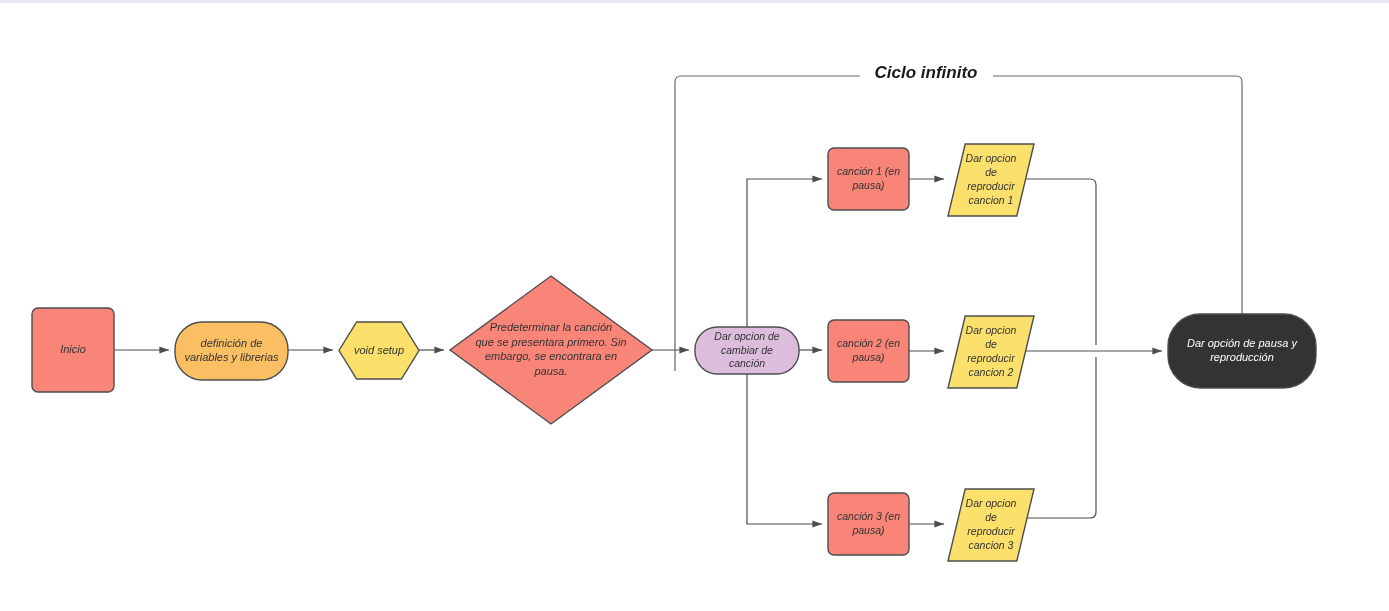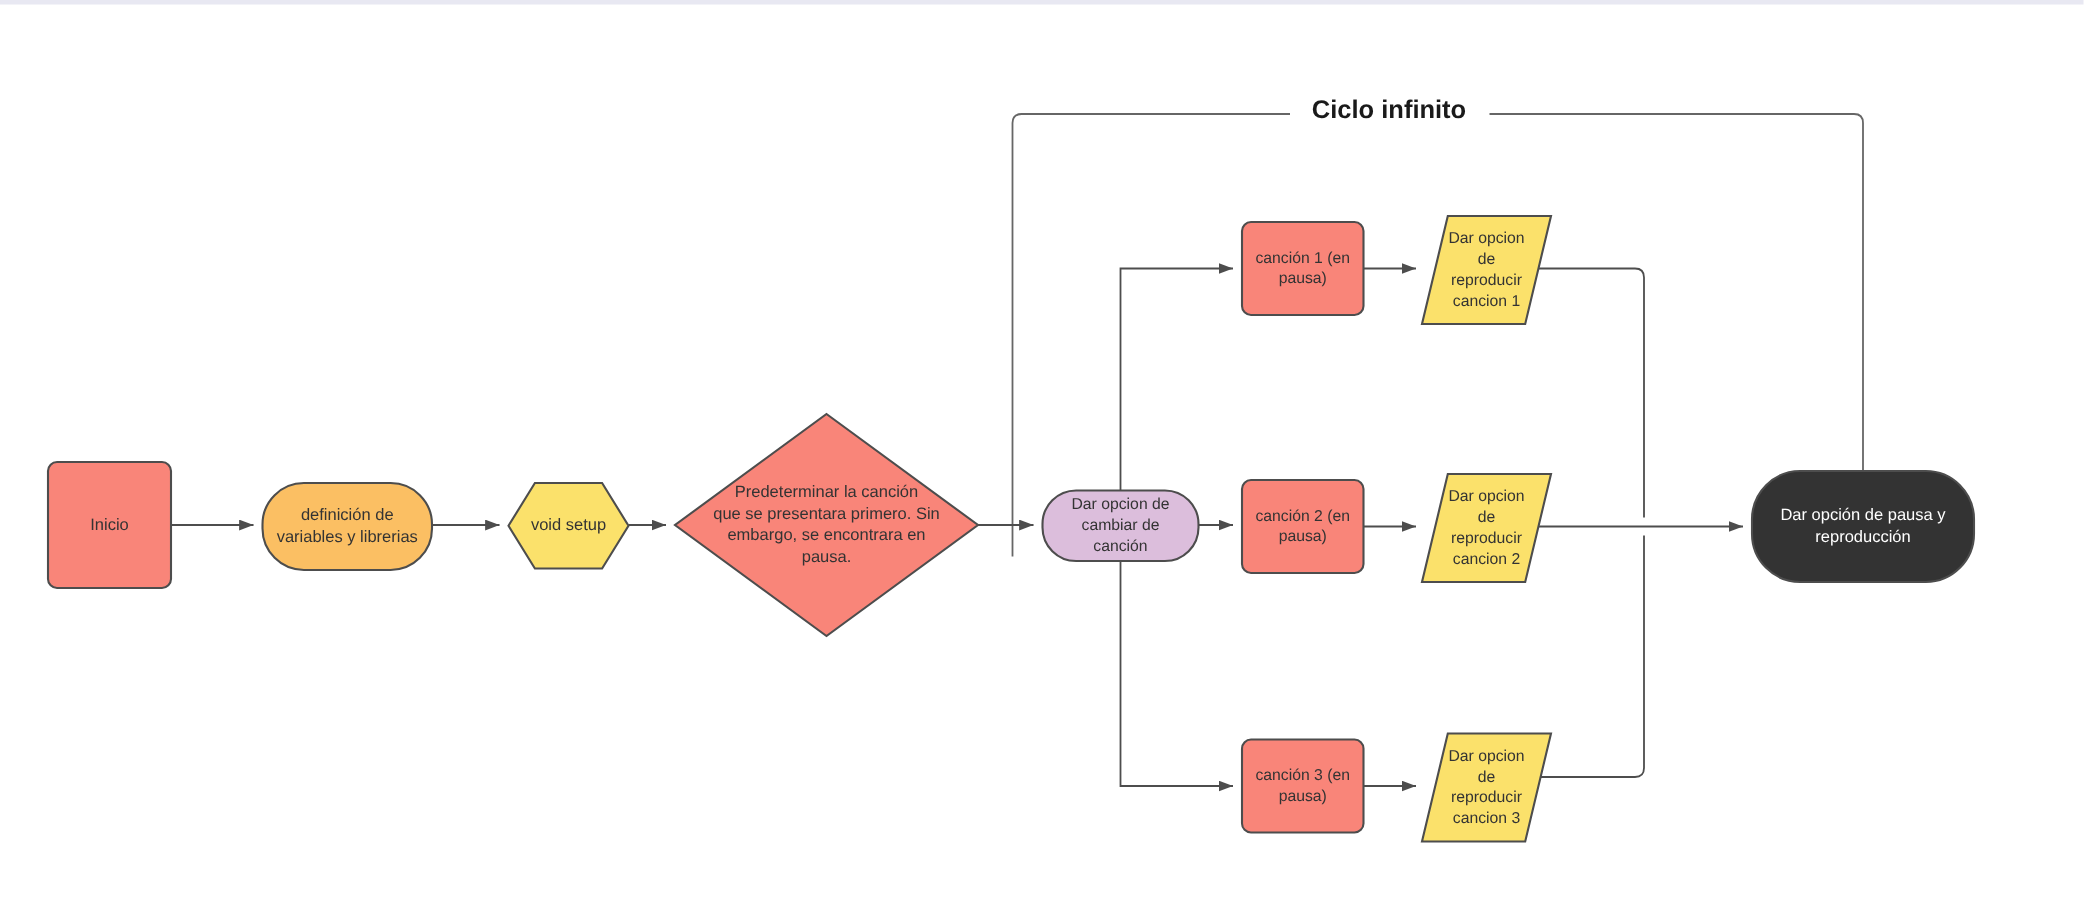--- a/index.html
+++ b/index.html
@@ -2,21 +2,21 @@
 <html><head>
 <meta charset="utf-8">
 <style>
   html,body{margin:0;padding:0;}
   body{
     width:1389px;height:611px;
     background:#ffffff;
     font-family:"Liberation Sans", sans-serif;
     overflow:hidden;
   }
-  #canvas{position:relative;width:1389px;height:437px;}
+  #canvas{position:relative;width:1389px;height:437px;font-style:italic;}
   .topstrip{position:absolute;left:0;top:0;width:1389px;height:3px;background:#e8e8f2;}
   svg{position:absolute;left:0;top:0;}
   .nodelabel{
     font-family:"Liberation Sans", sans-serif;
     fill:#333333;
     text-anchor:middle;
     dominant-baseline:middle;
   }
   .nodelabel.light{fill:#ffffff;}
   .bracket-label{

